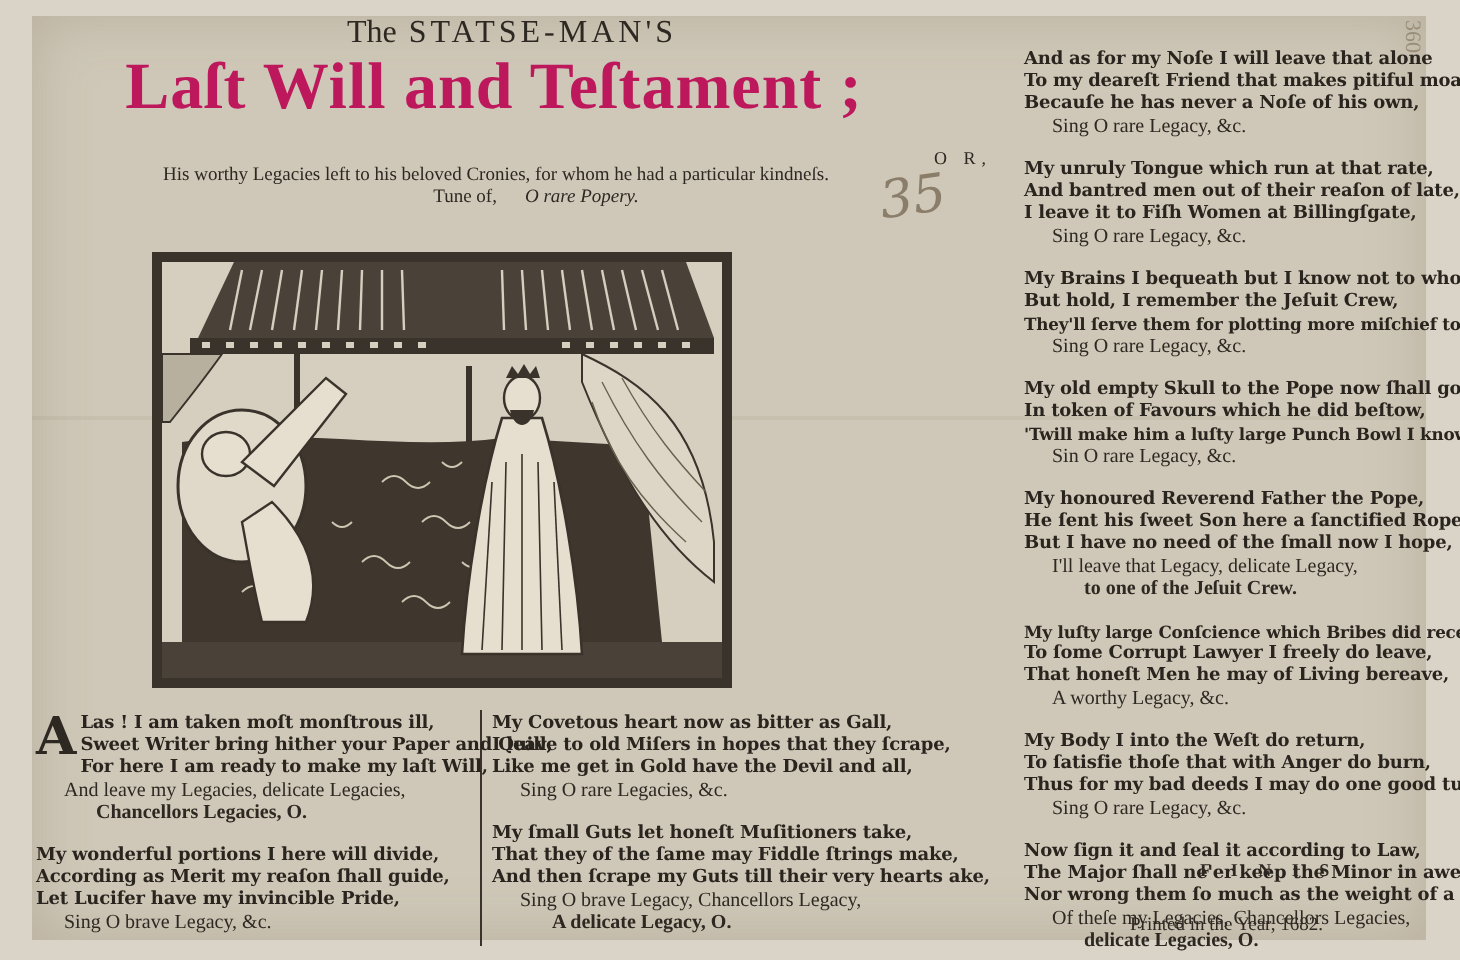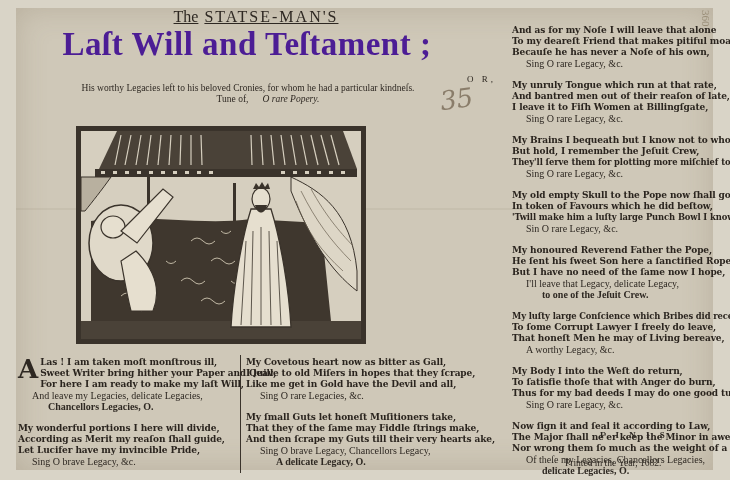--- a/index.html
+++ b/index.html
@@ -23,21 +23,21 @@
       background: rgba(120,105,80,0.08);
     }
     .pretitle {
       position: absolute; left: 0; width: 480px; top: 3px;
       text-align: center; font-size: 16px; letter-spacing: 2px;
     }
     .pretitle .the { letter-spacing: 0; margin-right: 6px; }
     .title {
       position: absolute; left: 12px; width: 470px; top: 20px;
       text-align: center; font-size: 33px; font-weight: bold;
-      letter-spacing: 0.5px; color: #4c1d95;
+      letter-spacing: 0.5px; color: #be185d;
     }
     .or-line { position: absolute; left: 0; width: 480px; top: 68px; text-align: right; font-size: 9px; letter-spacing: 3px; }
     .subtitle { position: absolute; left: 30px; width: 420px; top: 77px; text-align: center; font-size: 9.5px; }
     .tune { position: absolute; left: 0; width: 480px; top: 88px; text-align: center; font-size: 9.5px; padding-left: 24px; }
     .tune i { margin-left: 14px; }
     .handnote {
       position: absolute; left: 440px; top: 84px;
       font-size: 26px; font-style: italic; color: #8a7d6a;
       font-family: "DejaVu Serif", serif; transform: rotate(-8deg);
     }
@@ -68,21 +68,21 @@
       font-family: "DejaVu Serif", serif; font-weight: bold; margin-right: 2px; margin-top: 1px;
     }
     .finis { position: absolute; left: 600px; top: 430px; font-size: 9px; letter-spacing: 4px; font-weight: bold; }
     .printed { position: absolute; left: 565px; top: 458px; font-size: 9.5px; }
   </style>
 </head>
 <body>
 
 <div class="sheet"></div>
 
-<div class="pretitle" style="position:absolute;left:16px;top:8px;text-decoration:underline;">
+<div class="pretitle" style="position:absolute;left:16px;top:8px;">
   <span class="the">The</span><span>STATSE-MAN'S</span>
 </div>
 <div class="title" style="left:12px;top:26px;">Laſt Will and Teſtament ;</div>
 <div class="or-line" style="left:16px;top:74px;">O R,</div>
 <div class="subtitle" style="left:28px;top:83px;width:440px;">His worthy Legacies left to his beloved Cronies, for whom he had a particular kindneſs.</div>
 <div class="tune" style="left:16px;top:94px;">
   <span>Tune of,</span><i>O rare Popery.</i>
 </div>
 
 <div class="handnote">35</div>
@@ -235,21 +235,21 @@
   </div>
   <div class="stanza">
     <div class="line bl">My old empty Skull to the Pope now ſhall go,</div>
     <div class="line bl">In token of Favours which he did beſtow,</div>
     <div class="line bl" style="font-size:8.4px;">'Twill make him a luſty large Punch Bowl I know,</div>
     <div class="line ind1">Sin O rare Legacy, &amp;c.</div>
   </div>
   <div class="stanza">
     <div class="line bl">My honoured Reverend Father the Pope,</div>
     <div class="line bl">He ſent his ſweet Son here a ſanctified Rope,</div>
-    <div class="line bl">But I have no need of the ſame now I hope,</div>
+    <div class="line bl">But I have no need of the ſmall now I hope,</div>
     <div class="line ind1">I'll leave that Legacy, delicate Legacy,</div>
     <div class="line ind2">to one of the Jeſuit Crew.</div>
   </div>
   <div class="stanza">
     <div class="line bl" style="font-size:8.4px;">My luſty large Conſcience which Bribes did receive,</div>
     <div class="line bl">To ſome Corrupt Lawyer I freely do leave,</div>
     <div class="line bl">That honeſt Men he may of Living bereave,</div>
     <div class="line ind1">A worthy Legacy, &amp;c.</div>
   </div>
   <div class="stanza">

